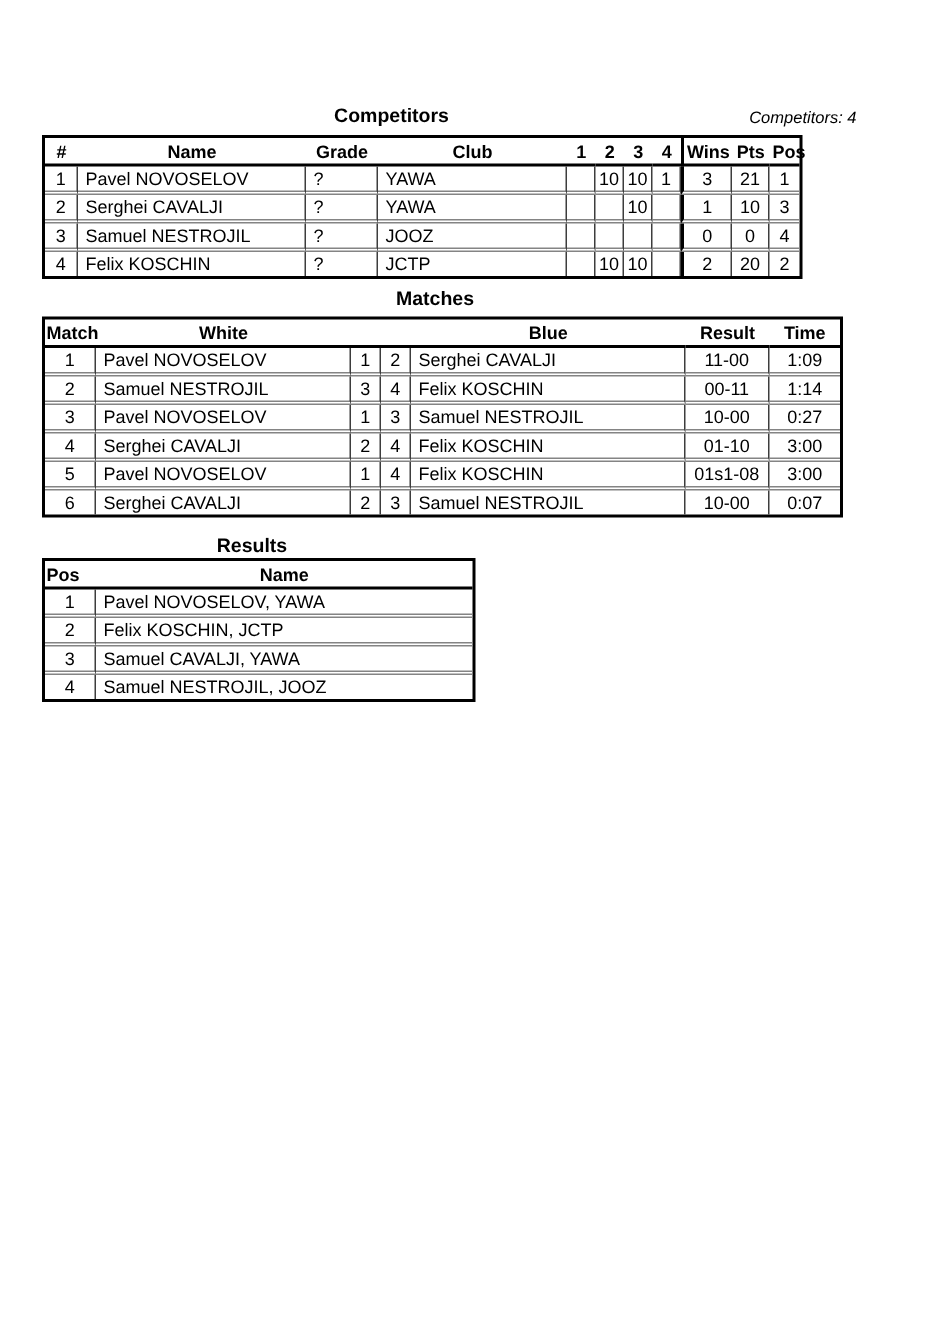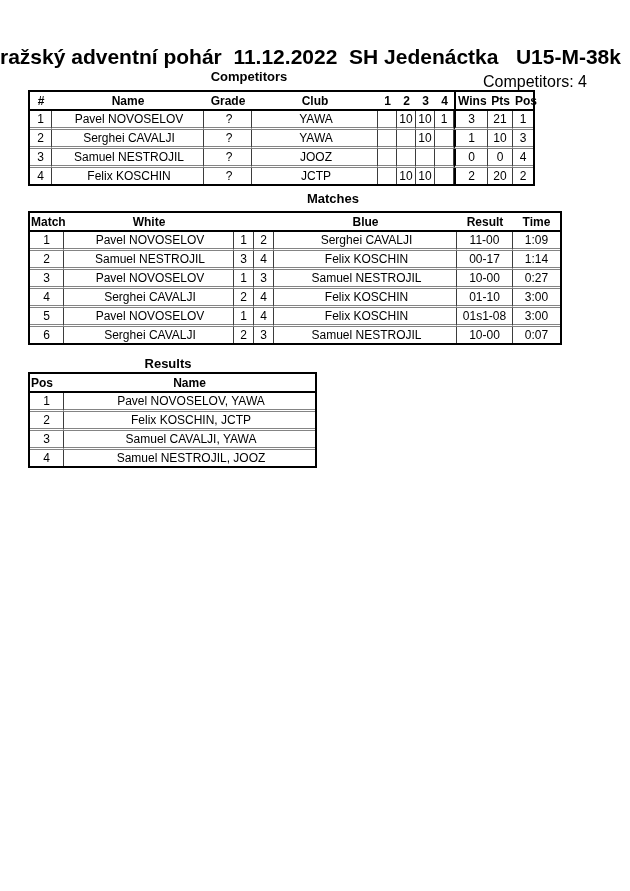--- a/index.html
+++ b/index.html
@@ -9,48 +9,47 @@
   }
   .doc-title {
     position:absolute; top:45px; left:0; width:630px;
     font-size:21px; font-weight:bold; white-space:pre; overflow:hidden;
   }
   .section-label {
     position:absolute; transform:translateX(-50%);
     font-size:13px; font-weight:bold; white-space:nowrap;
   }
   .count-label {
-    position:absolute; top:73px; right:43px; font-size:16px; white-space:nowrap;
+    position:absolute; top:73px; right:59px; font-size:11px; white-space:nowrap;font-style:italic;
   }
   .tbl-wrap { position:absolute; border:2px solid #000; background:#fff; }
   table { border-collapse:separate; border-spacing:0; table-layout:fixed; }
   th, td { box-sizing:border-box; padding:0 2px; vertical-align:middle; }
   th {
     font-size:12px; font-weight:bold; text-align:center;
     height:19px; border-bottom:2px solid #000; overflow:visible; white-space:nowrap;
   }
   td {
     font-size:12px; height:19px; white-space:nowrap; overflow:hidden;
     border-right:1px solid #3d3d3d; border-bottom:3px double #848484;
   }
   td:last-child { border-right:none; }
   tr:last-child td { border-bottom:none; height:16px; }
-  .al { text-align:center; padding-left:5px;margin-top:41px; }
+  .al { text-align:left; padding-left:5px;margin-top:41px; }
   .ac { text-align:center; }
   .thick-left { border-left:2px solid #000;margin-top:37px; }
   th.lft { text-align:left; padding-left:1px; }
 </style>
 </head>
 <body>
 
 <div class="page">
 
-  <div class="doc-title">ražský adventní pohár  11.12.2022  SH Jedenáctka   U15-M-38k</div>
-
-  <div class="section-label" style="top:69px; left:249px;">Competitors</div>
+
+  <div class="section-label" style="top:69px; left:261px;">Competitors</div>
 
   <div class="count-label">Competitors: 4</div>
 
   <div class="tbl-wrap" style="top:90px; left:28px;">
     <table style="width:503px;">
       <colgroup>
         <col style="width:22px">
           <col style="width:152px">
           <col style="width:48px">
           <col style="width:126px">
@@ -127,21 +126,21 @@
           <td class="ac">10</td>
           <td class="ac"></td>
           <td class="ac thick-left">2</td>
           <td class="ac">20</td>
           <td class="ac">2</td>
         </tr>
       </tbody>
     </table>
   </div>
 
-  <div class="section-label" style="top:191px; left:290px;margin-left:43px;">Matches</div>
+  <div class="section-label" style="top:191px; left:290px;">Matches</div>
 
   <div class="tbl-wrap" style="top:211px; left:28px;">
     <table style="width:530px;border-radius:21px;">
       <colgroup>
         <col style="width:34px">
           <col style="width:170px">
           <col style="width:20px">
           <col style="width:20px">
         <col style="width:183px">
           <col style="width:56px">
@@ -167,21 +166,21 @@
           <td class="al">Serghei CAVALJI</td>
           <td class="ac">11-00</td>
           <td class="ac">1:09</td>
         </tr>
         <tr>
           <td class="ac">2</td>
           <td class="al">Samuel NESTROJIL</td>
           <td class="ac">3</td>
           <td class="ac">4</td>
           <td class="al">Felix KOSCHIN</td>
-          <td class="ac">00-17</td>
+          <td class="ac">00-11</td>
           <td class="ac">1:14</td>
         </tr>
         <tr>
           <td class="ac">3</td>
           <td class="al">Pavel NOVOSELOV</td>
           <td class="ac">1</td>
           <td class="ac">3</td>
           <td class="al">Samuel NESTROJIL</td>
           <td class="ac">10-00</td>
           <td class="ac">0:27</td>

